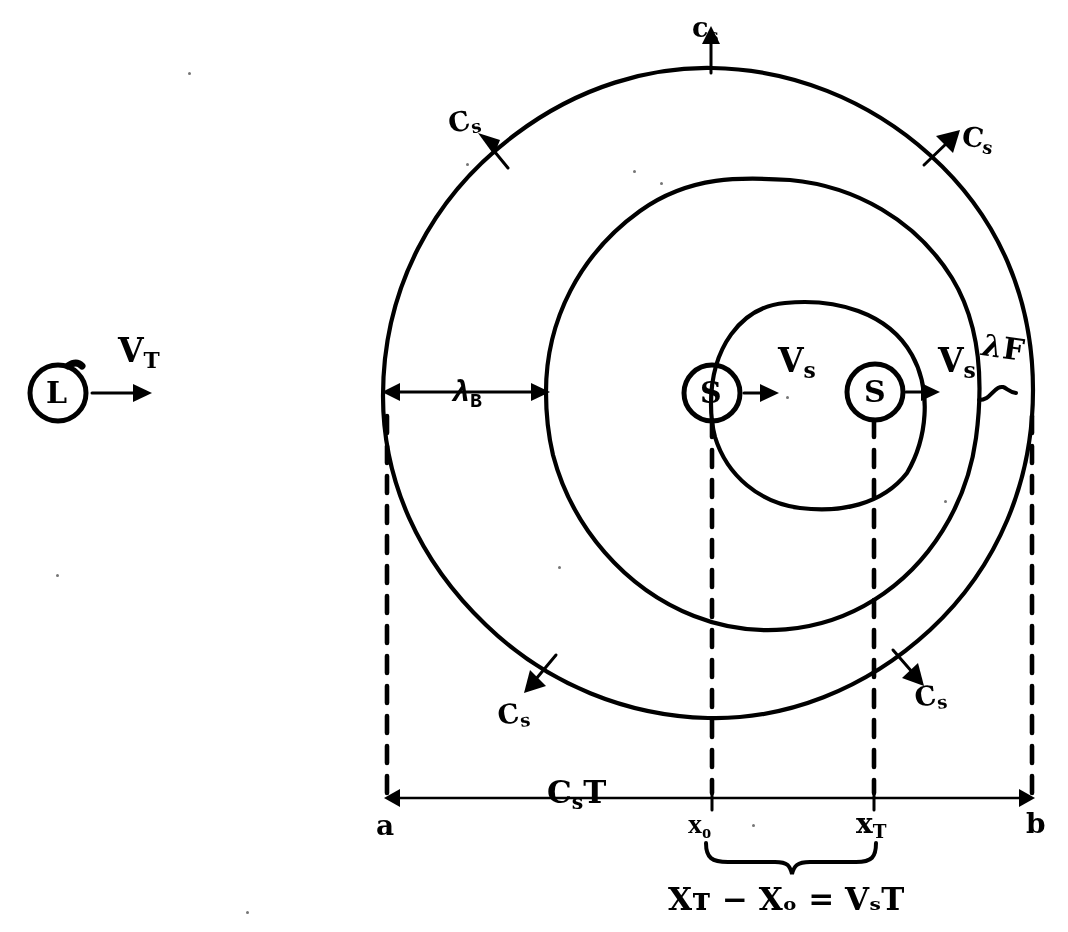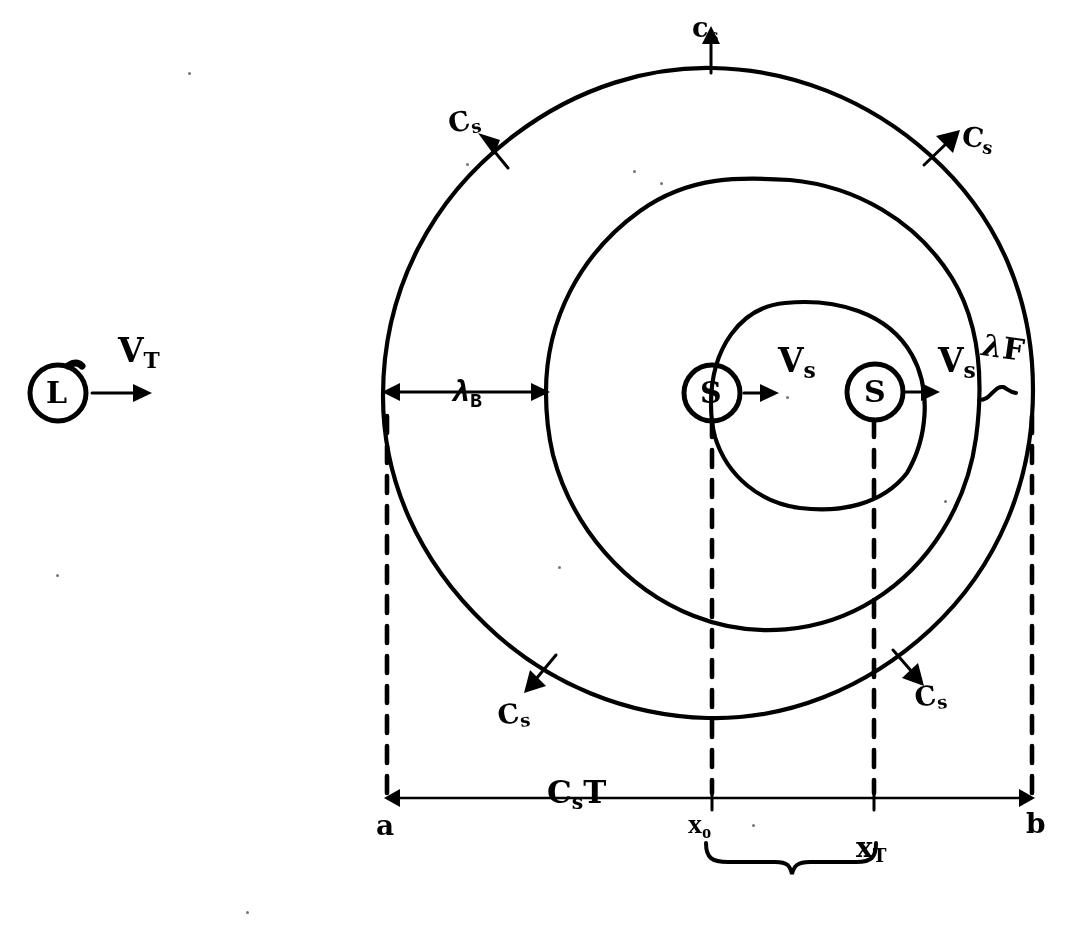--- a/index.html
+++ b/index.html
@@ -258,24 +258,25 @@
   <div class="lbl eq-lbl" style="left:547px; top:766px;margin-top:11px;">
     <span>C</span><span class="sub">s</span><span>T</span>
   </div>
 
   <div class="lbl pt-lbl" style="left:376px; top:812px;">a</div>
   <div class="lbl pt-lbl" style="left:1026px; top:810px;">b</div>
 
   <div class="lbl pt-lbl" style="left:688px; top:810px;font-family:Liberation Serif, serif;">
     <span>x</span><span class="sub">o</span>
   </div>
-  <div class="lbl pt-lbl" style="left:856px; top:834px;">
+  <div class="lbl pt-lbl" style="left:856px; top:810px;">
     <span>x</span><span class="sub">T</span>
   </div>
 
+  <div class="lbl eq-lbl" style="left:668px; top:884px;">Xᴛ − Xₒ = VₛT</div>
 
   <div class="speck" style="left:188px; top:72px;"></div>
   <div class="speck" style="left:56px;  top:574px;"></div>
   <div class="speck" style="left:246px; top:911px;"></div>
   <div class="speck" style="left:633px; top:170px;"></div>
   <div class="speck" style="left:660px; top:182px;"></div>
   <div class="speck" style="left:466px; top:163px;"></div>
   <div class="speck" style="left:558px; top:566px;"></div>
   <div class="speck" style="left:786px; top:396px;"></div>
   <div class="speck" style="left:944px; top:500px;"></div>

